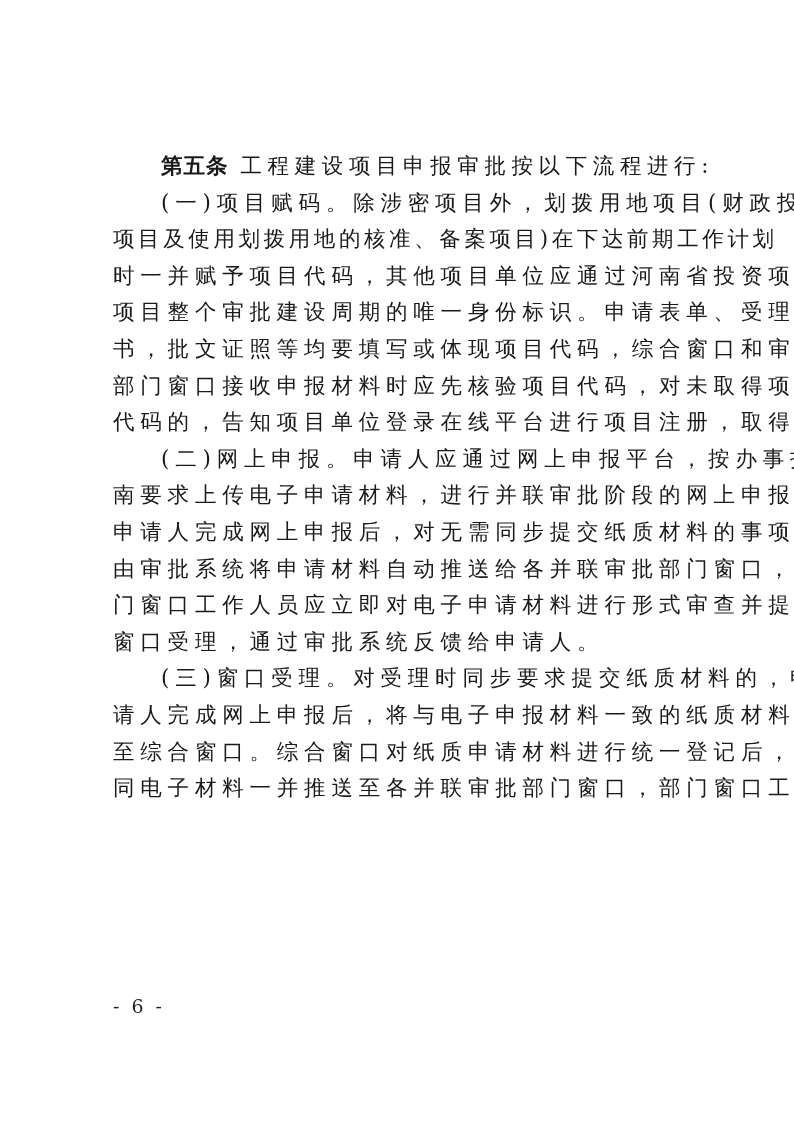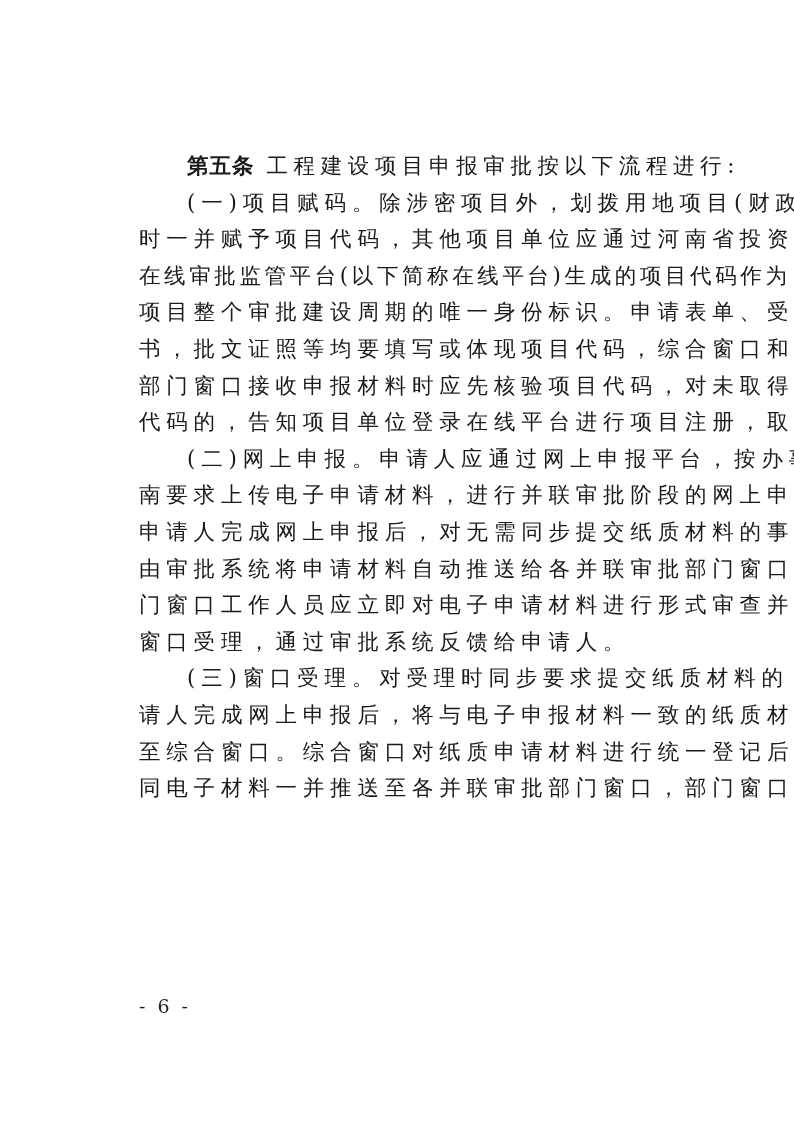--- a/index.html
+++ b/index.html
@@ -14,21 +14,20 @@
     overflow: hidden;
     font-family: "DejaVu Serif", "Liberation Serif", serif;
     color: #1a1a1a;
   }
   .page {
     position: absolute;
     left: 0; top: 0;
     width: 692px;
     height: 1122px;
     background: #ffffff;
-    margin-left: 26px;
   }
   .body-text {
     position: absolute;
     left: 113px;
     top: 148px;
     width: 578px;
   }
   .line {
     height: 36.6px;
     line-height: 36.6px;
@@ -65,22 +64,22 @@
 
 <div class="page">
   <div class="body-text">
 
     <div class="line indent last">
       <span class="heading-bold">第五条</span><span style="letter-spacing:5.6px; margin-left:12px;">工程建设项目申报审批按以下流程进行:</span>
     </div>
 
     <div>
       <div class="line indent">(一)项目赋码。除涉密项目外，划拨用地项目(财政投资</div>
+      <div class="line" style="letter-spacing:3.6px;">项目及使用划拨用地的核准、备案项目)在下达前期工作计划</div>
       <div class="line">时一并赋予项目代码，其他项目单位应通过河南省投资项目</div>
-      <div class="line" style="letter-spacing:3.6px;">在线审批监管平台(以下简称在线平台)生成的项目代码作为</div>
       <div class="line">项目整个审批建设周期的唯一身份标识。申请表单、受理文</div>
       <div class="line">书，批文证照等均要填写或体现项目代码，综合窗口和审批</div>
       <div class="line">部门窗口接收申报材料时应先核验项目代码，对未取得项目</div>
       <div class="line">代码的，告知项目单位登录在线平台进行项目注册，取得项</div>
     </div>
 
     <div>
       <div class="line indent">(二)网上申报。申请人应通过网上申报平台，按办事指</div>
       <div class="line">南要求上传电子申请材料，进行并联审批阶段的网上申报。</div>
       <div class="line">申请人完成网上申报后，对无需同步提交纸质材料的事项，</div>

